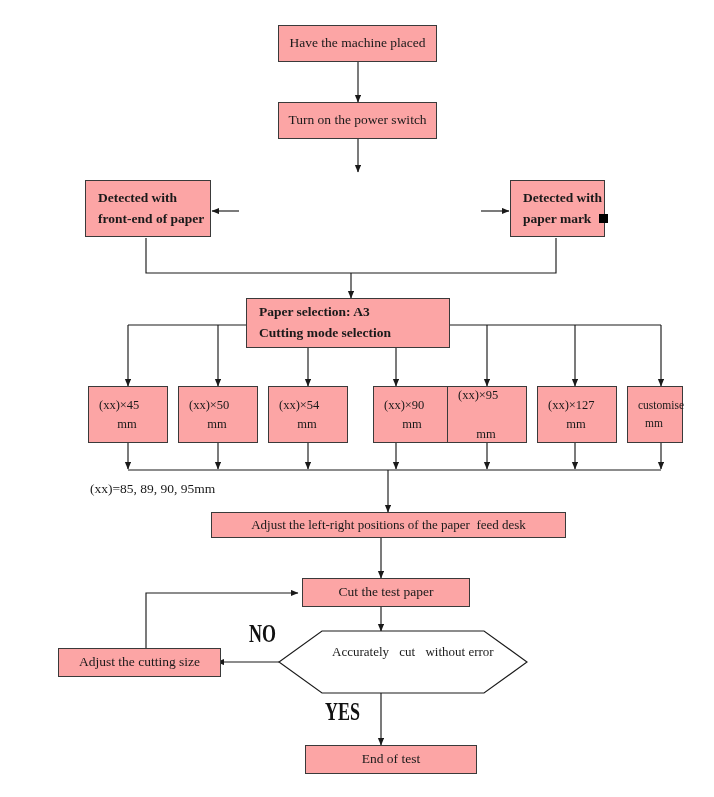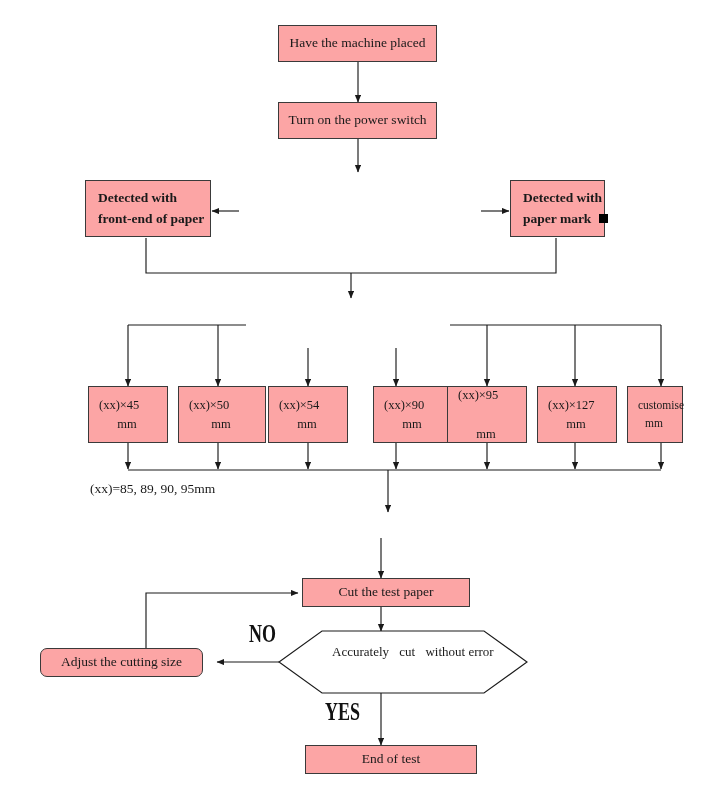--- a/index.html
+++ b/index.html
@@ -153,26 +153,30 @@
   <div class="node pad-l" style="left:85px; top:180px; width:126px; height:57px;">
     <span class="ln">Detected with</span>
     <span class="ln">front-end of paper</span>
   </div>
 
   <div class="node pad-l" style="left:510px; top:180px; width:95px; height:57px;">
     <span class="ln">Detected with</span>
     <span class="ln"><span>paper mark</span><span class="mark-sq"></span></span>
   </div>
 
+  <div class="node pad-l" style="left:246px; top:298px; width:204px; height:50px;">
+    <span class="ln">Paper selection: A3</span>
+    <span class="ln">Cutting mode selection</span>
+  </div>
 
   <div class="node sizebox" style="left:88px; top:386px; width:80px; height:57px;">
     <span class="ln">(xx)×45</span>
     <span class="ln ln2">mm</span>
   </div>
-  <div class="node sizebox" style="left:178px; top:386px; width:88px; height:57px;">
+  <div class="node sizebox" style="left:178px; top:386px; width:80px; height:57px;">
     <span class="ln">(xx)×50</span>
     <span class="ln ln2">mm</span>
   </div>
   <div class="node sizebox" style="left:268px; top:386px; width:80px; height:57px;">
     <span class="ln">(xx)×54</span>
     <span class="ln ln2">mm</span>
   </div>
   <div class="node sizebox" style="left:373px; top:386px; width:80px; height:57px;">
     <span class="ln">(xx)×90</span>
     <span class="ln ln2">mm</span>
@@ -185,36 +189,39 @@
     <span class="ln">(xx)×127</span>
     <span class="ln ln2">mm</span>
   </div>
   <div class="node sizebox cust" style="left:627px; top:386px; width:56px; height:57px;">
     <span class="ln">customise</span>
     <span class="ln ln2">mm</span>
   </div>
 
   <div class="freetext" style="left:90px; top:481px;">(xx)=85, 89, 90, 95mm</div>
 
+  <div class="node ctr" style="left:211px; top:512px; width:355px; height:26px; font-size:13px;">
+    <span class="ln">Adjust the left-right positions of the paper  feed desk</span>
+  </div>
 
   <div class="node ctr" style="left:302px; top:578px; width:168px; height:29px;">
     <span class="ln">Cut the test paper</span>
   </div>
 
   <div class="hexwrap" style="left:278px; top:630px; width:250px; height:64px;">
     <svg width="250" height="64" viewBox="0 0 250 64">
       <polygon points="44,1 206,1 249,32 206,63 44,63 1,32" fill="#ffffff" stroke="#1a1a1a" stroke-width="1.15"></polygon>
     </svg>
     <div class="hextext">
       <span class="ln w">Accurately   cut   without</span>
       <span class="ln">error</span>
     </div>
   </div>
 
-  <div class="node ctr" style="left:40px; top:648px; width:163px; height:29px;border-radius:7px;">
+  <div class="node ctr" style="left:58px; top:648px; width:163px; height:29px;">
     <span class="ln">Adjust the cutting size</span>
   </div>
 
   <div class="branchlabel" style="left:249px; top:620px;">NO</div>
 
   <div class="branchlabel" style="left:325px; top:698px;">YES</div>
 
   <div class="node ctr" style="left:305px; top:745px; width:172px; height:29px;">
     <span class="ln">End of test</span>
   </div>

